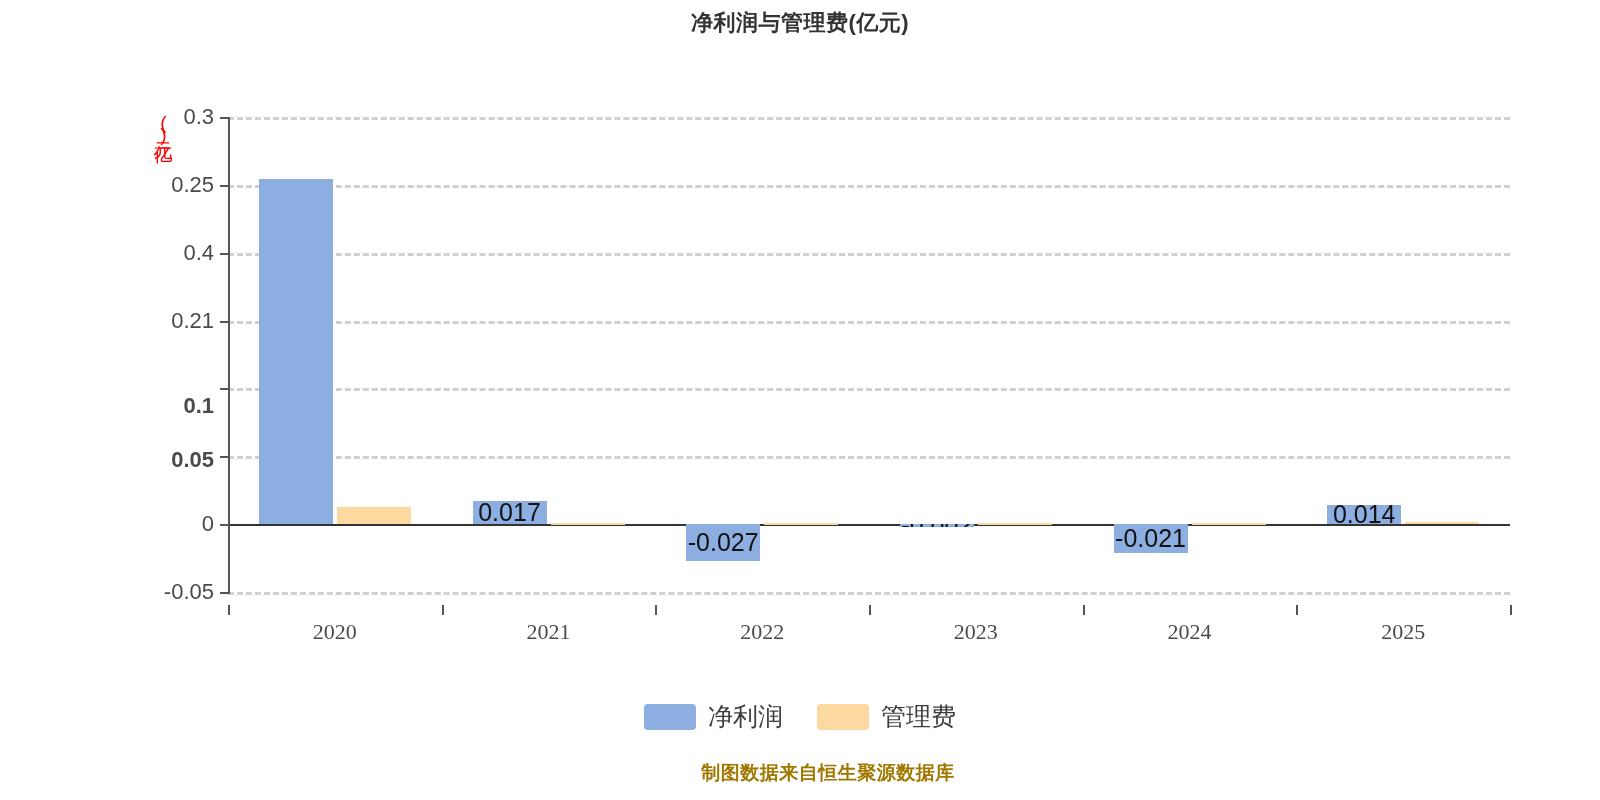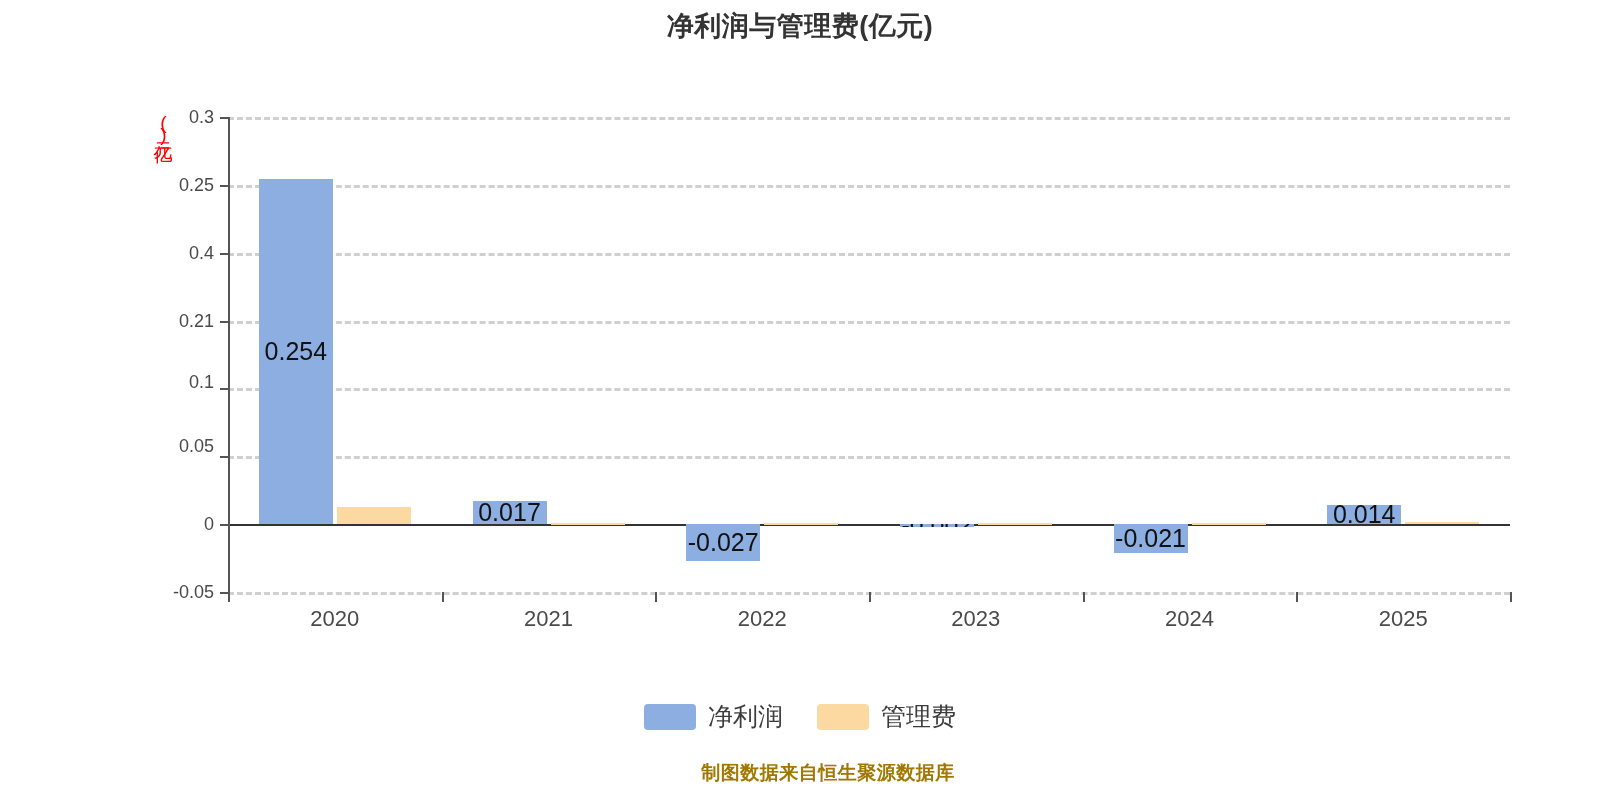--- a/index.html
+++ b/index.html
@@ -18,21 +18,21 @@
     position: absolute;
     inset: 0;
   }
   
   .chart-title {
     position: absolute;
     top: 8px;
     left: 0;
     width: 1600px;
     text-align: center;
-    font-size: 27px;
+    font-size: 22px;
     font-weight: bold;
     color: #333333;
     letter-spacing: 0.5px;
   }
   
   .plot-area {
     position: absolute;
     left: 228px;
     top: 117px;
     width: 1282px;
@@ -61,21 +61,21 @@
     position: absolute;
     left: -10px;
     width: 10px;
     height: 0;
     border-top: 2px solid #555555;
   }
   .y-tick-label {
     position: absolute;
     right: 16px;
     transform: translateY(-50%);
-    font-size: 18px;
+    font-size: 22px;
     color: #4a4a4a;
     white-space: nowrap;
     text-align: right;
   }
   .y-axis-unit {
     position: absolute;
     left: 154px;
     top: 112px;
     font-size: 19px;
     color: #ff0000;
@@ -96,23 +96,24 @@
     position: absolute;
     top: 14px;
     transform: translateX(-50%);
     font-size: 22px;
     color: #4a4a4a;
     white-space: nowrap;
   }
   .x-axis-layer {
     position: absolute;
     left: 228px;
-    top: 592px;
+    top: 605px;
     width: 1282px;
     height: 50px;
+    font-family: Liberation Serif, serif;
   }
   
   .bar {
     position: absolute;
     box-sizing: border-box;
   }
   .bar.series-netprofit { background: #8caee0; }
   .bar.series-adminfee  { background: #fcd9a0; }
   .bar-label {
     position: absolute;
@@ -175,21 +176,20 @@
   <div class="plot-area" id="plot-area">
       <div class="gridline" style="top: 0px;"></div>
       <div class="gridline" style="top: 67.8571px;"></div>
       <div class="gridline" style="top: 135.714px;"></div>
       <div class="gridline" style="top: 203.571px;"></div>
       <div class="gridline" style="top: 271.429px;"></div>
       <div class="gridline" style="top: 339.286px;"></div>
       <div class="gridline zero-line" style="top: 407.143px;"></div>
       <div class="gridline" style="top: 475px;"></div>
       <div class="bar series-netprofit" style="left: 30.8333px; top: 62.4286px; width: 74px; height: 344.714px;"></div>
-      <div class="bar-label" style="left: 67.8333px; top: 62.4286px; height: 344.714px; line-height: 344.714px; text-align: center;">0.254</div>
       <div class="bar series-netprofit" style="left: 244.5px; top: 384.071px; width: 74px; height: 23.0714px;"></div>
       <div class="bar-label" style="left: 281.5px; top: 384.071px; height: 23.0714px; line-height: 23.0714px; text-align: left;">0.017</div>
       <div class="bar series-netprofit" style="left: 458.167px; top: 407.143px; width: 74px; height: 36.6429px;"></div>
       <div class="bar-label" style="left: 495.167px; top: 407.143px; height: 36.6429px; line-height: 36.6429px; text-align: center;">-0.027</div>
       <div class="bar series-netprofit" style="left: 671.833px; top: 407.143px; width: 74px; height: 2.71429px;"></div>
       <div class="bar-label" style="left: 708.833px; top: 407.143px; height: 2.71429px; line-height: 2.71429px; text-align: center;">-0.002</div>
       <div class="bar series-netprofit" style="left: 885.5px; top: 407.143px; width: 74px; height: 28.5px;"></div>
       <div class="bar-label" style="left: 922.5px; top: 407.143px; height: 28.5px; line-height: 28.5px; text-align: center;">-0.021</div>
       <div class="bar series-netprofit" style="left: 1099.17px; top: 388.143px; width: 74px; height: 19px;"></div>
       <div class="bar-label" style="left: 1136.17px; top: 388.143px; height: 19px; line-height: 19px; text-align: left;">0.014</div>
@@ -204,23 +204,23 @@
   <div class="y-axis-spine" id="y-axis">
       <div class="y-tick" style="top: 0px;"></div>
       <div class="y-tick-label" style="top: 0px;">0.3</div>
       <div class="y-tick" style="top: 67.8571px;"></div>
       <div class="y-tick-label" style="top: 67.8571px;">0.25</div>
       <div class="y-tick" style="top: 135.714px;"></div>
       <div class="y-tick-label" style="top: 135.714px;">0.4</div>
       <div class="y-tick" style="top: 203.571px;"></div>
       <div class="y-tick-label" style="top: 203.571px;">0.21</div>
       <div class="y-tick" style="top: 271.429px;"></div>
-      <div class="y-tick-label" style="top: 265px;">0.1</div>
+      <div class="y-tick-label" style="top: 289px; font-weight: bold;">0.1</div>
       <div class="y-tick" style="top: 339.286px;"></div>
-      <div class="y-tick-label" style="top: 329px;">0.05</div>
+      <div class="y-tick-label" style="top: 343px; font-weight: bold;">0.05</div>
       <div class="y-tick" style="top: 407.143px;"></div>
       <div class="y-tick-label" style="top: 407.143px;">0</div>
       <div class="y-tick" style="top: 475px;"></div>
       <div class="y-tick-label" style="top: 475px;">-0.05</div>
     </div>
 
   <div class="x-axis-layer" id="x-axis">
       <div class="x-tick" style="left: 0px;"></div>
       <div class="x-label" style="left: 106.833px;">2020</div>
       <div class="x-tick" style="left: 213.667px;"></div>

